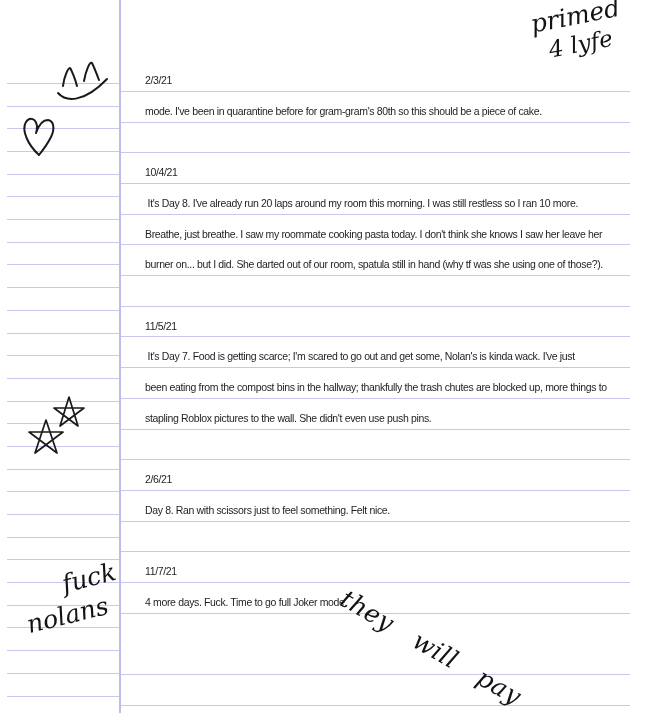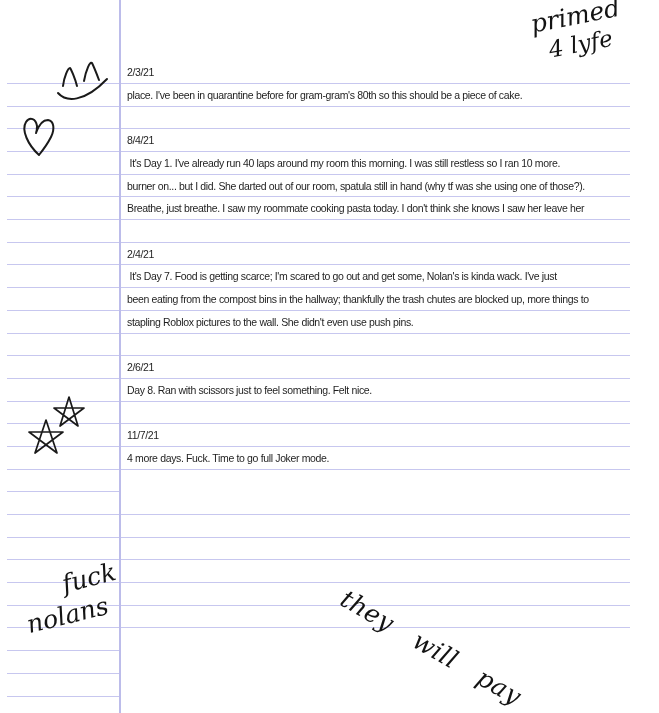--- a/index.html
+++ b/index.html
@@ -12,23 +12,24 @@
   
   .strip{position:absolute;top:61.3px;}
   .strip-left{left:7px;width:114px;}
   .strip-right{left:121px;width:509px;}
   .row{
     box-sizing:border-box;height:22.7px;
     border-bottom:1px solid #c7c7ef;
   }
   .row.no-line{border-bottom:1px solid transparent;}
   .strip-right .row{
-    padding-left:6px;white-space:pre;overflow:visible;
+    padding-left:24px;white-space:pre;overflow:visible;
     font-size:10.5px;letter-spacing:-0.35px;line-height:22.4px;
     color:#1e1e1e;
+    margin-top:8px;
   }
 
   
   .vline{position:absolute;left:119px;top:0;width:2px;height:713px;background:#bcbcea;}
 
   
   .doodle{position:absolute;}
   .doodle path{fill:none;stroke:#1a1a1a;stroke-linecap:round;stroke-linejoin:round;}
   .cat path{stroke-width:2;}
   .heart path{stroke-width:2;}
@@ -80,28 +81,28 @@
       <div class="row"></div>
       <div class="row"></div>
       <div class="row"></div>
       <div class="row"></div>
       <div class="row"></div>
       <div class="row"></div>
       <div class="row"></div>
     </div>
   <div class="strip strip-right">
       <div class="row">2/3/21</div>
-      <div class="row">place. I've been in quarantine before for gram-gram's 80th so this should be a piece of cake.</div>
+      <div class="row">mode. I've been in quarantine before for gram-gram's 80th so this should be a piece of cake.</div>
       <div class="row"></div>
-      <div class="row">8/4/21</div>
-      <div class="row"> It's Day 1. I've already run 40 laps around my room this morning. I was still restless so I ran 10 more.</div>
+      <div class="row">10/4/21</div>
+      <div class="row"> It's Day 8. I've already run 20 laps around my room this morning. I was still restless so I ran 10 more.</div>
+      <div class="row">Breathe, just breathe. I saw my roommate cooking pasta today. I don't think she knows I saw her leave her</div>
       <div class="row">burner on... but I did. She darted out of our room, spatula still in hand (why tf was she using one of those?).</div>
-      <div class="row">Breathe, just breathe. I saw my roommate cooking pasta today. I don't think she knows I saw her leave her</div>
       <div class="row"></div>
-      <div class="row">2/4/21</div>
+      <div class="row">11/5/21</div>
       <div class="row"> It's Day 7. Food is getting scarce; I'm scared to go out and get some, Nolan's is kinda wack. I've just</div>
       <div class="row">been eating from the compost bins in the hallway; thankfully the trash chutes are blocked up, more things to</div>
       <div class="row">stapling Roblox pictures to the wall. She didn't even use push pins.</div>
       <div class="row"></div>
       <div class="row">2/6/21</div>
       <div class="row">Day 8. Ran with scissors just to feel something. Felt nice.</div>
       <div class="row"></div>
       <div class="row">11/7/21</div>
       <div class="row">4 more days. Fuck. Time to go full Joker mode.</div>
       <div class="row no-line"></div>

